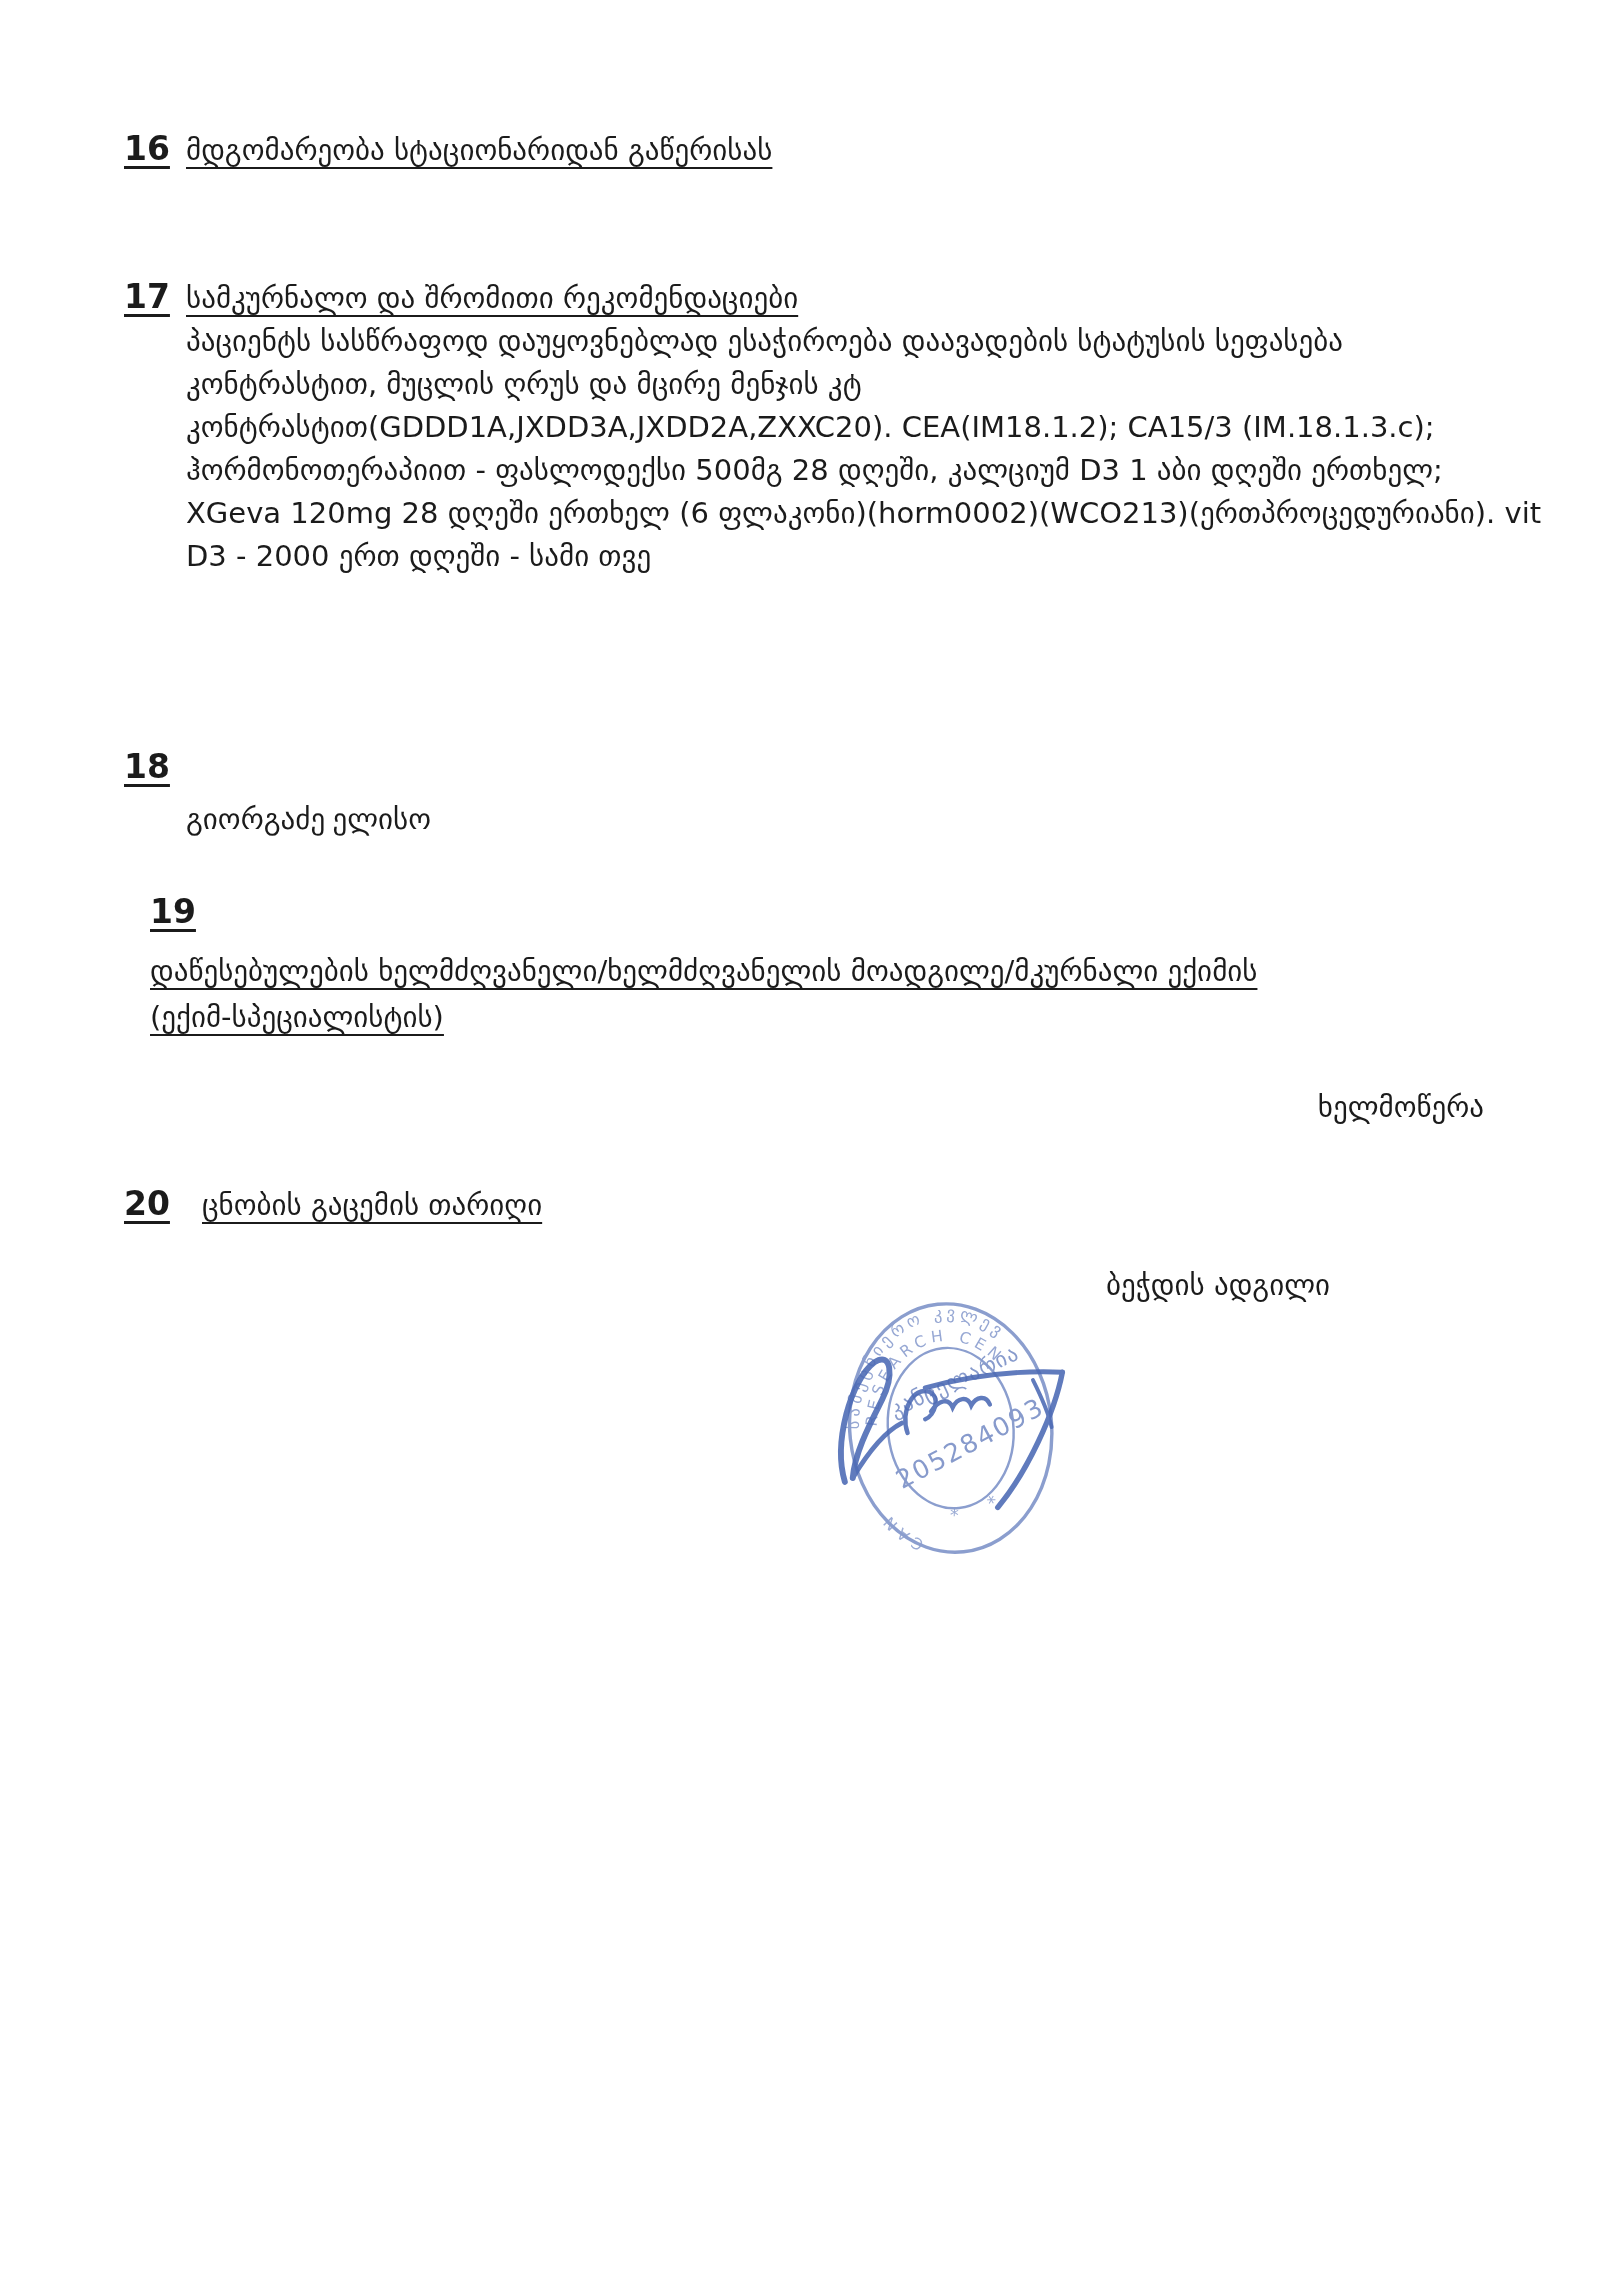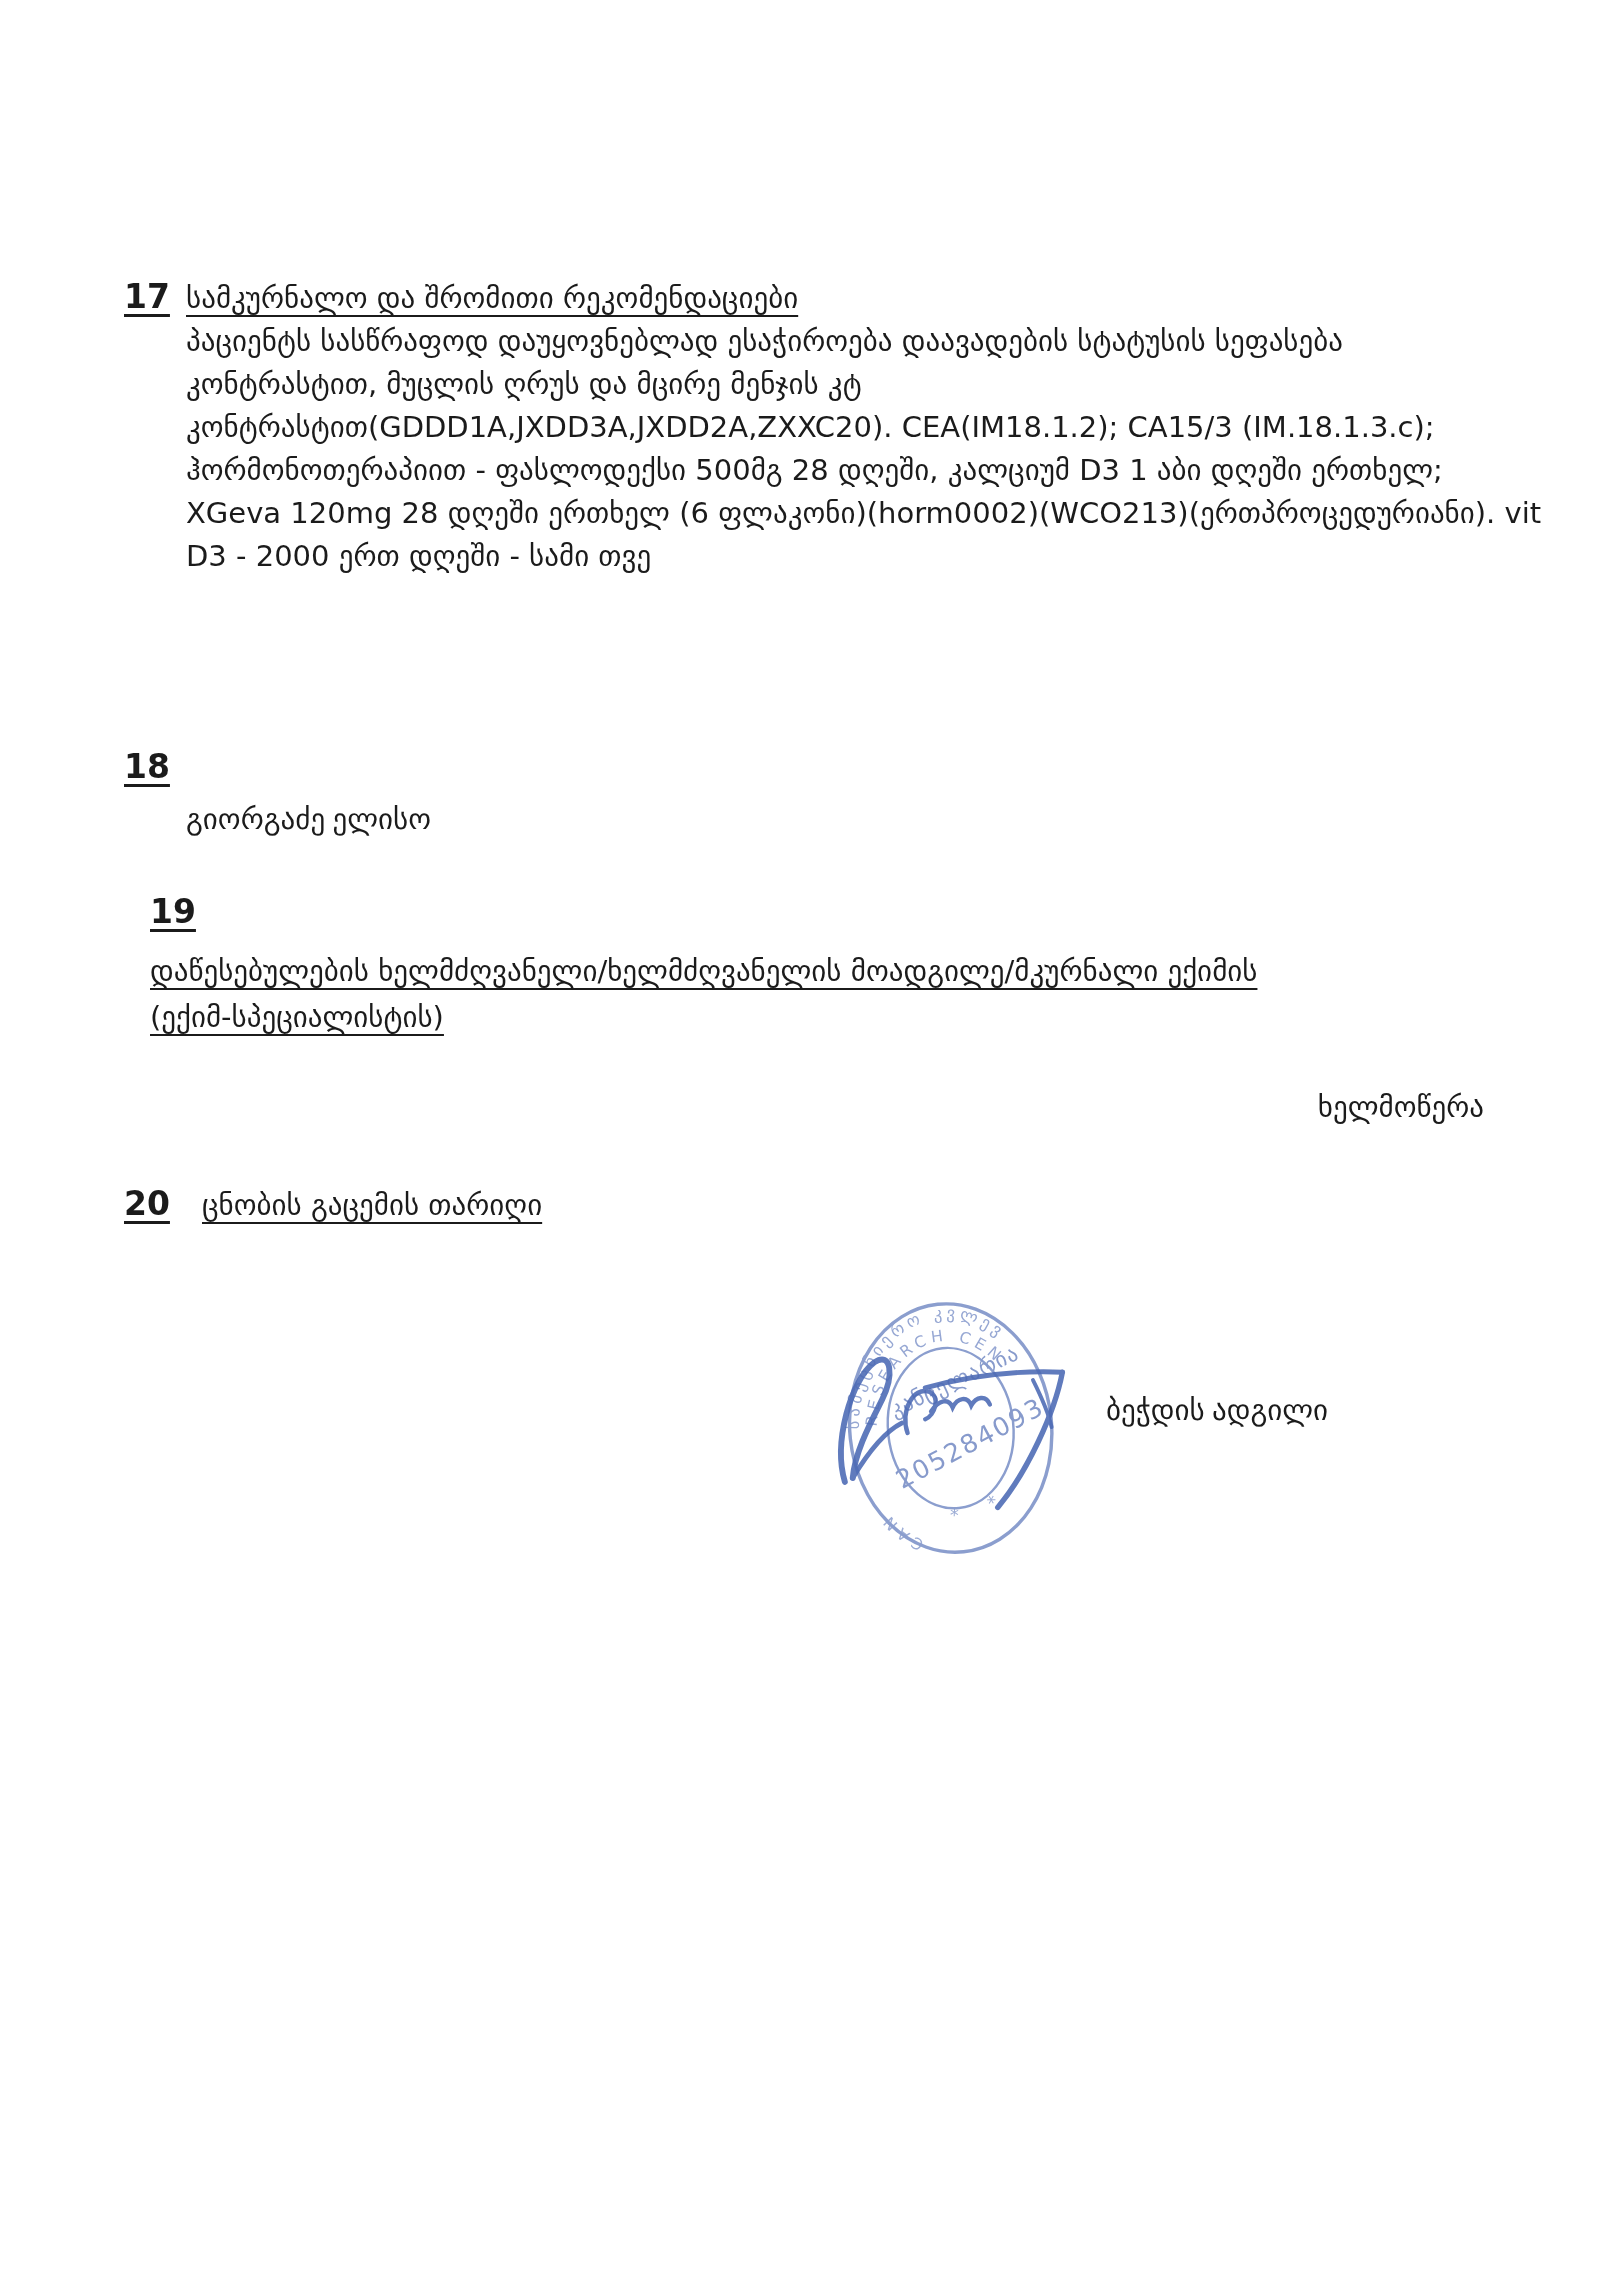--- a/index.html
+++ b/index.html
@@ -48,20 +48,24 @@
   .body-text{font-size:29px;line-height:43px;white-space:nowrap;}
   .rec-block{position:absolute;left:186px;top:320px;}
   .plain-label{font-size:29px;white-space:nowrap;}
   .right-label{position:absolute;right:137px;text-align:right;}
 </style>
 </head>
 <body>
 
 <div class="page">
 
+  <div class="item-row" style="top:129px;">
+    <span class="item-num">16</span>
+    <span class="item-title">მდგომარეობა სტაციონარიდან გაწერისას</span>
+  </div>
 
   <div class="item-row" style="top:277px;">
     <span class="item-num">17</span>
     <span class="item-title">სამკურნალო და შრომითი რეკომენდაციები</span>
   </div>
 
   <div class="rec-block">
     <div class="body-text">პაციენტს სასწრაფოდ დაუყოვნებლად ესაჭიროება დაავადების სტატუსის სეფასება</div>
     <div class="body-text">კონტრასტით, მუცლის ღრუს და მცირე მენჯის კტ</div>
     <div class="body-text">კონტრასტით(GDDD1A,JXDD3A,JXDD2A,ZXXC20). CEA(IM18.1.2); CA15/3 (IM.18.1.3.c);</div>
@@ -121,16 +125,16 @@
       <path d="M 14 200 C 2 160, 20 96, 44 78 C 62 66, 64 92, 52 116 C 40 140, 24 170, 22 196" stroke-width="6"></path>
       <path d="M 22 196 C 34 176, 52 150, 72 140" stroke-width="5"></path>
       <path d="M 78 150 C 70 128, 84 102, 100 108 C 112 113, 106 132, 96 136" stroke-width="4.5"></path>
       <path d="M 102 128 C 110 116, 120 114, 124 124 C 129 114, 139 112, 143 122 C 148 113, 158 111, 162 121" stroke-width="4.5"></path>
       <path d="M 96 104 C 140 92, 190 86, 236 88" stroke-width="5"></path>
       <path d="M 236 88 C 228 130, 200 190, 170 226" stroke-width="5.5"></path>
       <path d="M 206 96 C 214 112, 222 130, 225 144" stroke-width="4"></path>
     </g>
   </svg>
 
-  <div class="abs plain-label" style="left:1106px;top:1393px;font-family:Liberation Serif, serif;">ბეჭდის ადგილი</div>
+  <div class="abs plain-label" style="left:1106px;top:1268px;">ბეჭდის ადგილი</div>
 
 </div>
 
 
 </body></html>

